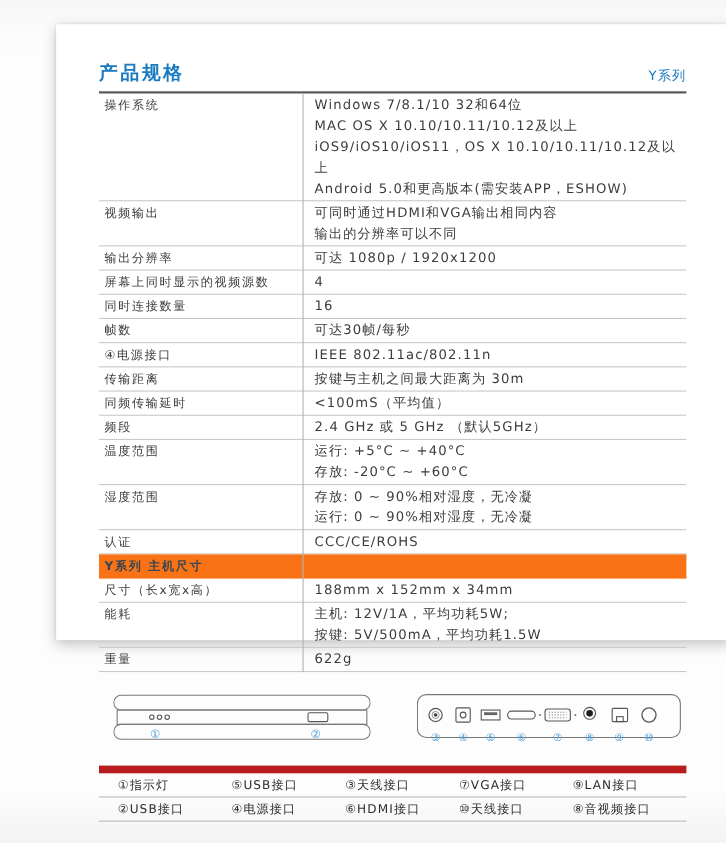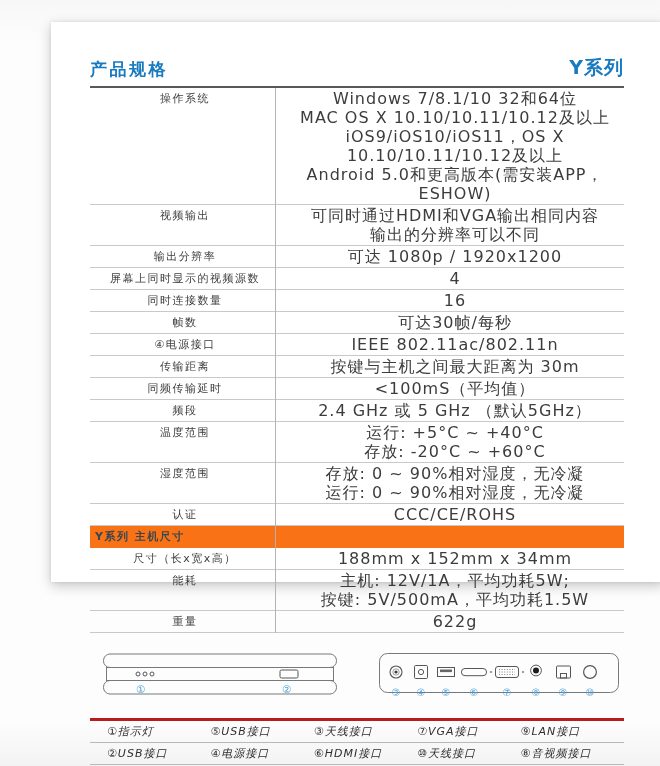--- a/index.html
+++ b/index.html
@@ -15,39 +15,39 @@
     background:#ffffff;
     box-shadow:0 4px 12px rgba(0,0,0,0.22), 0 0 3px rgba(0,0,0,0.10);
     margin-left:28px;
   }
   .content { padding:33px 40px 0 39px; }
 
   
   .header { display:flex; justify-content:space-between; align-items:flex-end;
     border-bottom:2px solid #57585a; padding-bottom:5px; }
   .title  { color:#187abf; font-size:17px; font-weight:bold; letter-spacing:2.5px; }
-  .series { color:#187abf; font-size:19px; font-weight:bold; letter-spacing:1px; }
+  .series { color:#187abf; font-size:12px; font-weight:normal; letter-spacing:1px; }
 
   
   .spec-table { position:relative; }
   .vdivider { position:absolute; left:185px; top:0; bottom:0; width:1px; background:#b3b3b3; }
-  .srow { display:flex; border-bottom:1px solid #c9c9c9; padding:1px 0;text-align:center; }
+  .srow { display:flex; border-bottom:1px solid #c9c9c9; padding:1px 0; }
   .lab { width:185px; box-sizing:border-box; padding-left:5px;
     color:#3c3c3c; font-size:11px; letter-spacing:1.5px; line-height:19px; }
-  .val { flex:1; padding-left:11px; color:#3c3c3c; font-size:16px;
+  .val { flex:1; padding-left:11px; color:#3c3c3c; font-size:12px;
     letter-spacing:1px; line-height:19px; }
   .section-row { background:#f97316; border-bottom:none; height:20px; display:flex; align-items:center; }
   .section-row .lab { width:auto; line-height:20px; font-weight:bold; color:#394651; }
 
   
   .diagrams { display:flex; margin-top:20px; margin-left:13px; gap:42px; height:50px; }
   .diagrams svg { display:block; }
 
   
-  .legend { margin-top:15px; border-top:3px solid #b91c1c;font-style:italic; }
+  .legend { margin-top:15px; border-top:7px solid #b91c1c; }
   .legend-row { display:grid; grid-template-columns:repeat(5,1fr);
     padding-left:17px; border-bottom:1px solid #b9b9b9; height:21px; line-height:21px; }
   .legend-cell { font-size:11px; color:#2e2e2e; letter-spacing:1px; white-space:nowrap; }
 </style>
 </head>
 <body>
 
 <div class="canvas">
   <div class="sheet">
     <div class="content">

